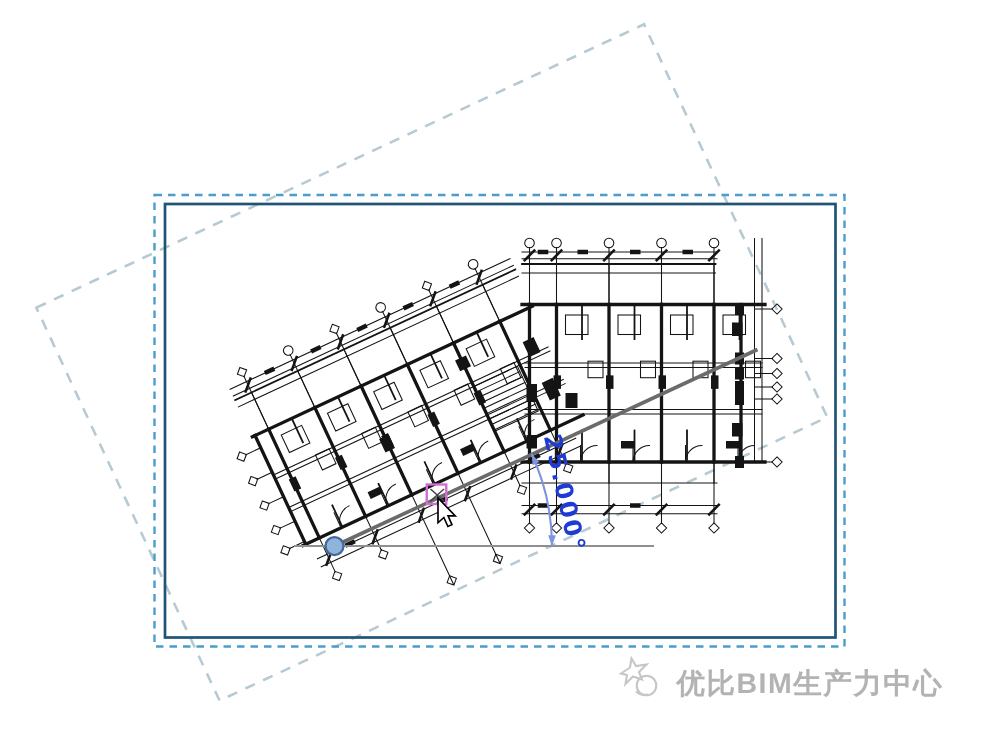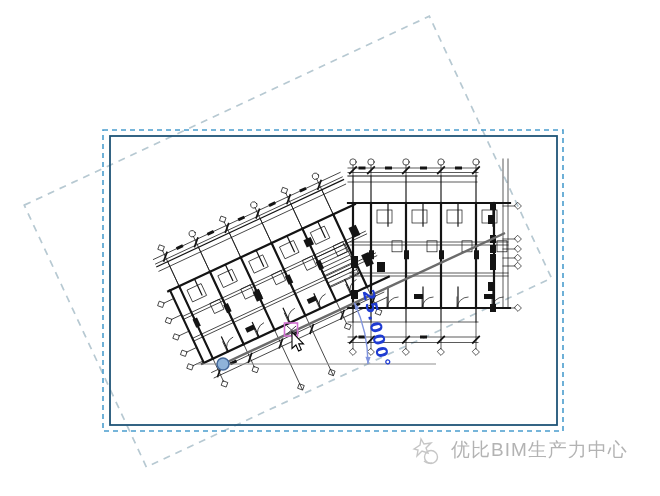--- a/index.html
+++ b/index.html
@@ -23,22 +23,22 @@
   .crop-inner{fill:none;stroke:var(--crop-inner);stroke-width:1.8;}
   .refline{stroke:var(--ref);stroke-width:1.2;fill:none;}
   .rayline{stroke:var(--ray);stroke-width:2.4;fill:none;}
   .arcline{stroke:var(--arc);stroke-width:1.4;fill:none;}
   .arcarrow{fill:var(--arc);stroke:none;}
   .origin-dot{fill:var(--origin-fill);stroke:var(--origin-stroke);stroke-width:1.5;}
   .snapbox{fill:none;stroke:var(--snap);stroke-width:1.6;}
   .snapx{stroke:#44404a;stroke-width:1;fill:none;}
   .angle-text{fill:var(--angle-blue);font:bold 16px "DejaVu Sans",sans-serif;letter-spacing:1.5px;}
   .cursor{fill:#ffffff;stroke:#000000;stroke-width:1.1;}
-  .watermark{position:absolute;left:410px;top:437px;display:flex;align-items:flex-start;gap:5px;
-             color:var(--wm);font-weight:normal;font-size:19px;letter-spacing:1px;user-select:none;}
+  .watermark{position:absolute;left:410px;top:437px;display:flex;align-items:flex-end;gap:5px;
+             color:var(--wm);font-weight:bold;font-size:19px;letter-spacing:1px;user-select:none;}
   .wm-logo{flex:0 0 auto;}
   .wm-logo path,.wm-logo circle{stroke:#c6c6c6;stroke-width:1.4;fill:none;}
 </style>
 </head>
 <body>
 
 <div class="stage">
   <svg class="scene" width="660" height="496" viewBox="0 0 660 496">
 
     <rect x="110" y="136" width="447" height="289" class="preview-rect" transform="rotate(-25 223 364)"></rect>

